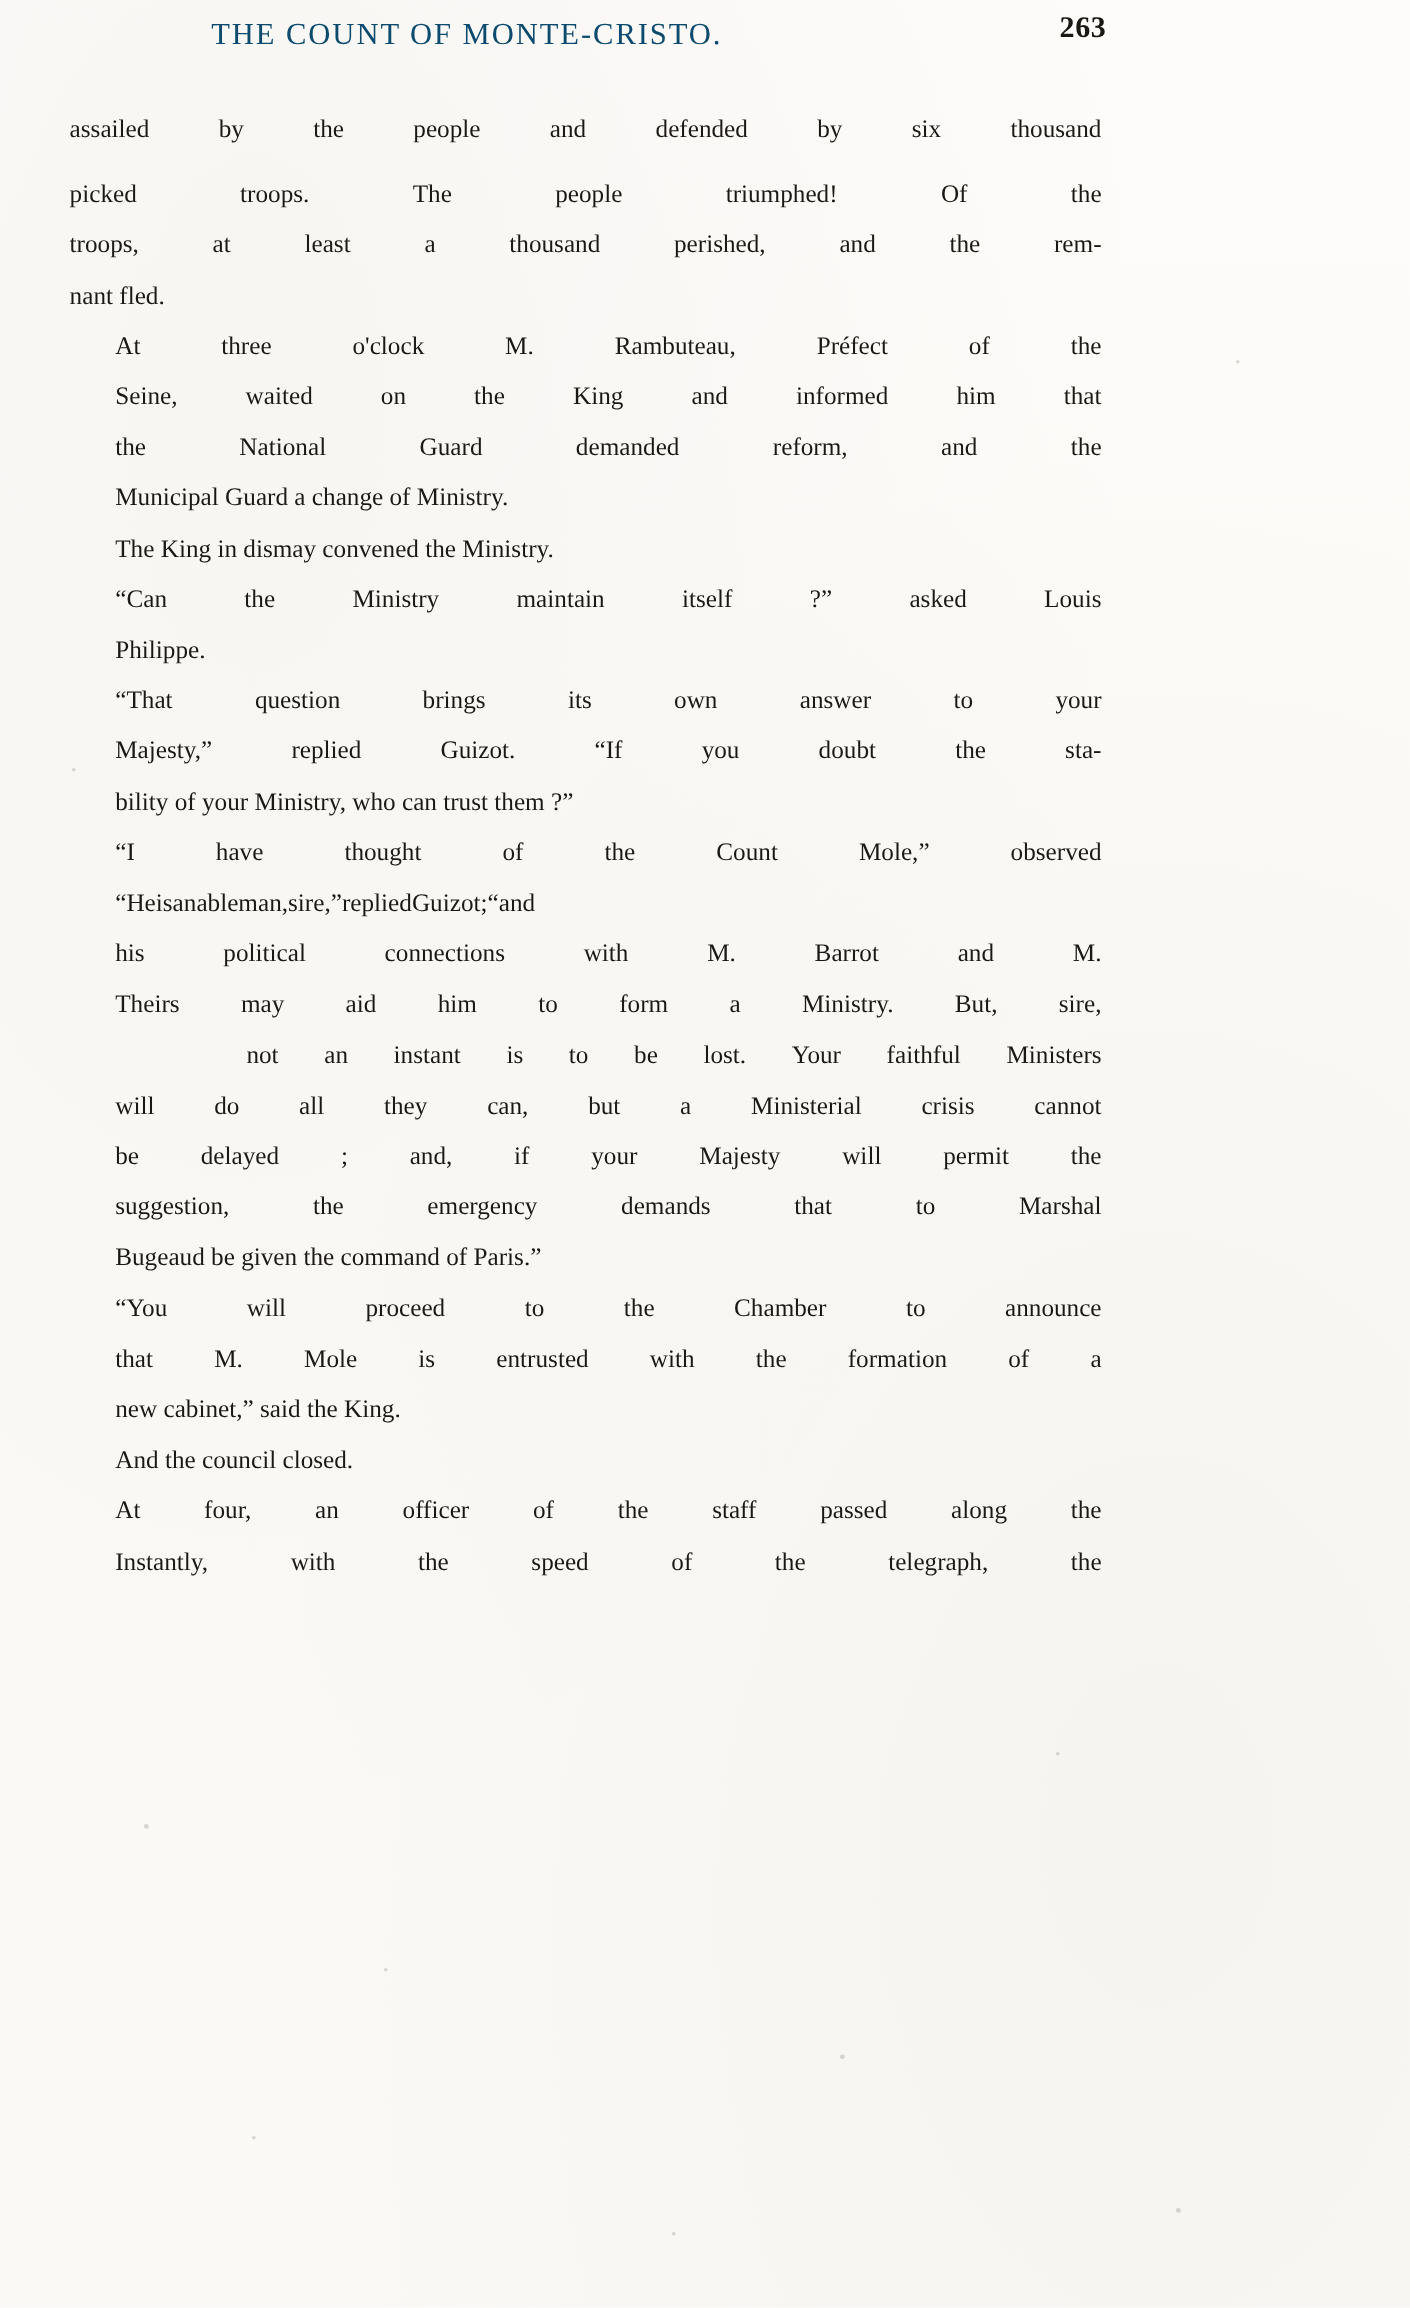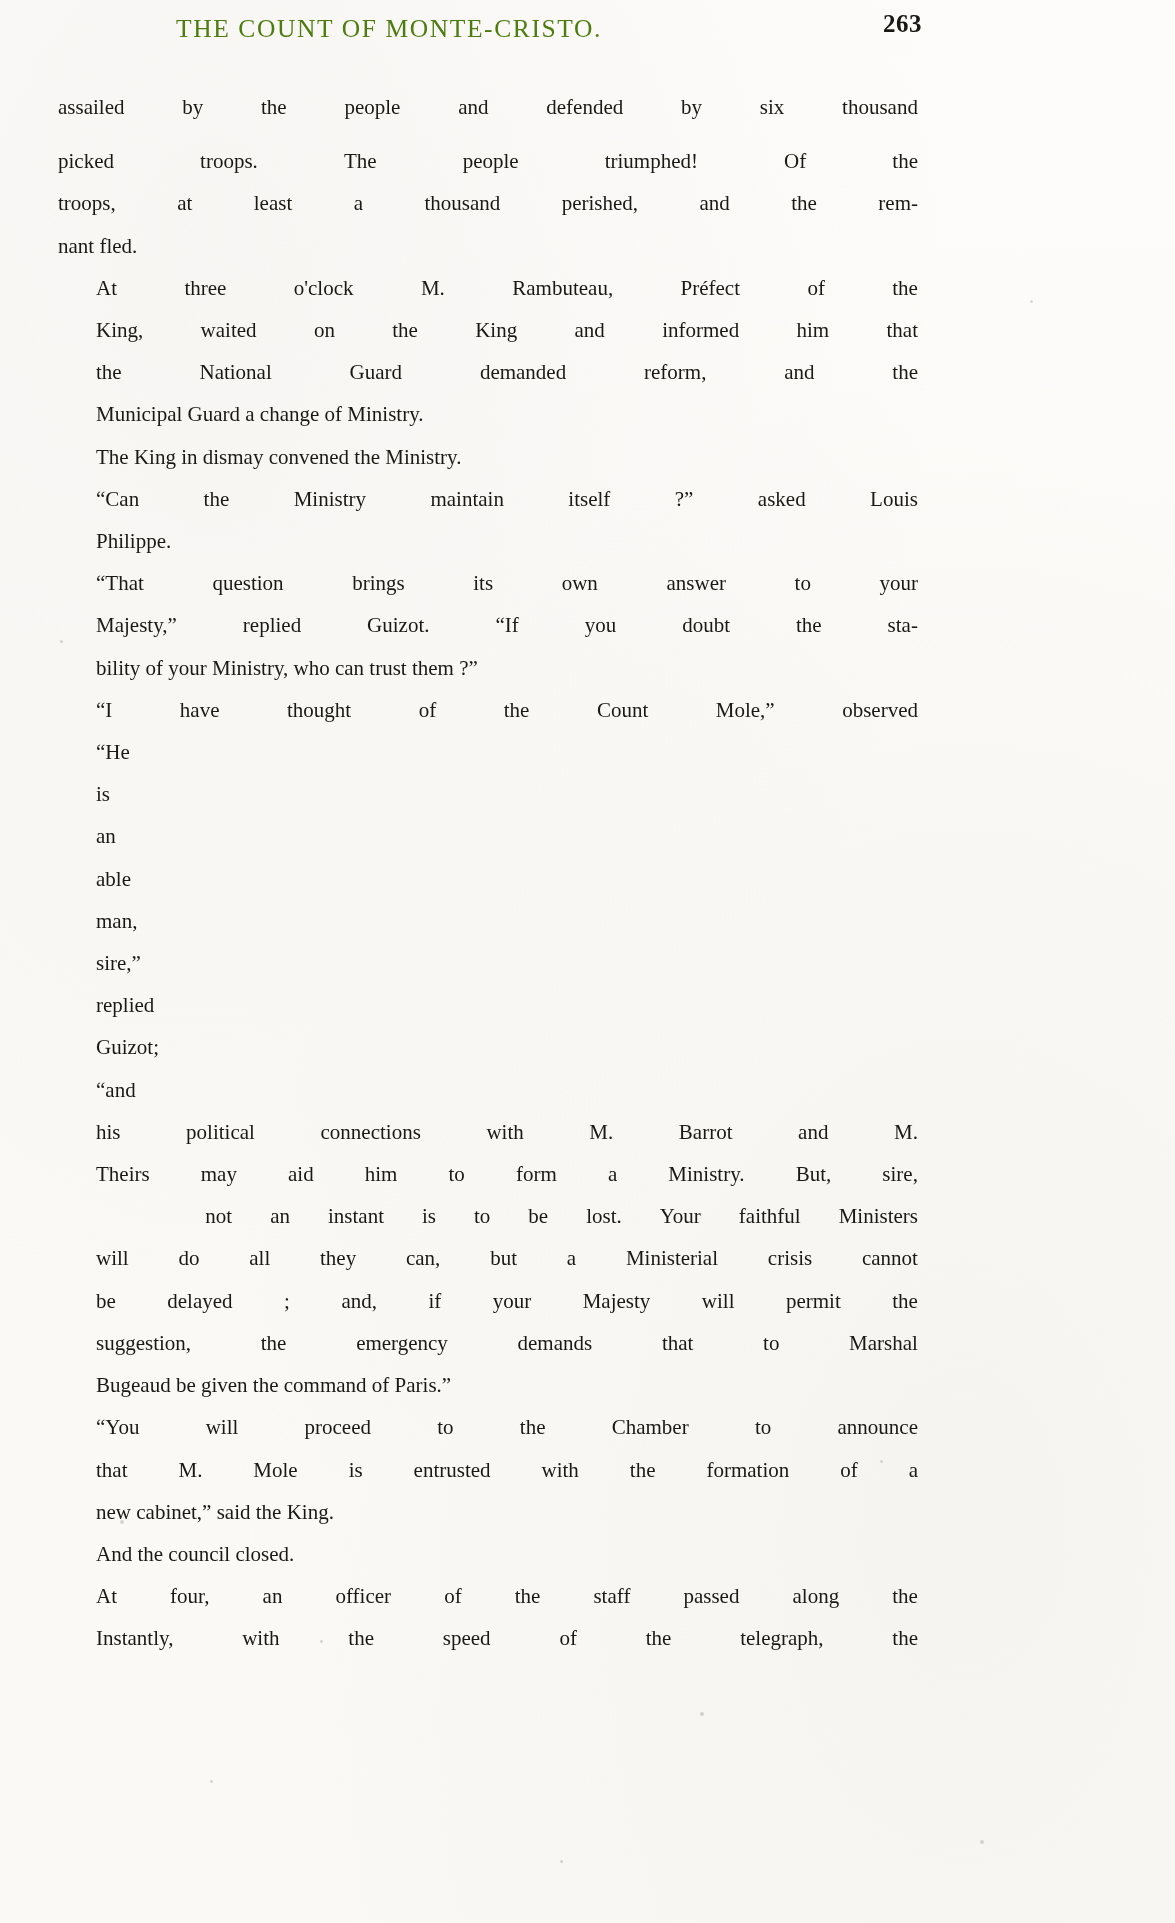--- a/index.html
+++ b/index.html
@@ -44,21 +44,21 @@
     justify-content: flex-start;
     padding-top: 14px;
     position: relative;
     height: 52px;
   }
   .runhead-title {
     font-size: 25.5px;
     letter-spacing: 1.6px;
     font-variant: small-caps;
     text-transform: uppercase;
-    color: #4d7c0f;
+    color: #0c4a6e;
     margin-left: 118px;
     white-space: nowrap;
   }
   .folio {
     position: absolute;
     right: -4px;
     top: 10px;
     font-size: 25px;
     font-weight: 700;
     letter-spacing: 0.5px;
@@ -158,21 +158,21 @@
           <span>At</span>
           <span>three</span>
           <span>o'clock</span>
           <span>M.</span>
           <span>Rambuteau,</span>
           <span>Préfect</span>
           <span>of</span>
           <span>the</span>
         </span>
       <span class="line" style="display: flex; justify-content: space-between; white-space: nowrap;">
-          <span>King,</span>
+          <span>Seine,</span>
           <span>waited</span>
           <span>on</span>
           <span>the</span>
           <span>King</span>
           <span>and</span>
           <span>informed</span>
           <span>him</span>
           <span>that</span>
         </span>
       <span class="line" style="display: flex; justify-content: space-between; white-space: nowrap;">
@@ -236,21 +236,21 @@
           <span>thought</span>
           <span>of</span>
           <span>the</span>
           <span>Count</span>
           <span>Mole,”</span>
           <span>observed</span>
         </span>
     </p>
 
     <p class="para">
-      <span class="line indent" style="display: flex; justify-content: flex-start; white-space: nowrap; flex-direction: column;">
+      <span class="line indent" style="display: flex; justify-content: flex-start; white-space: nowrap;">
           <span>“He</span>
           <span>is</span>
           <span>an</span>
           <span>able</span>
           <span>man,</span>
           <span>sire,”</span>
           <span>replied</span>
           <span>Guizot;</span>
           <span>“and</span>
         </span>

